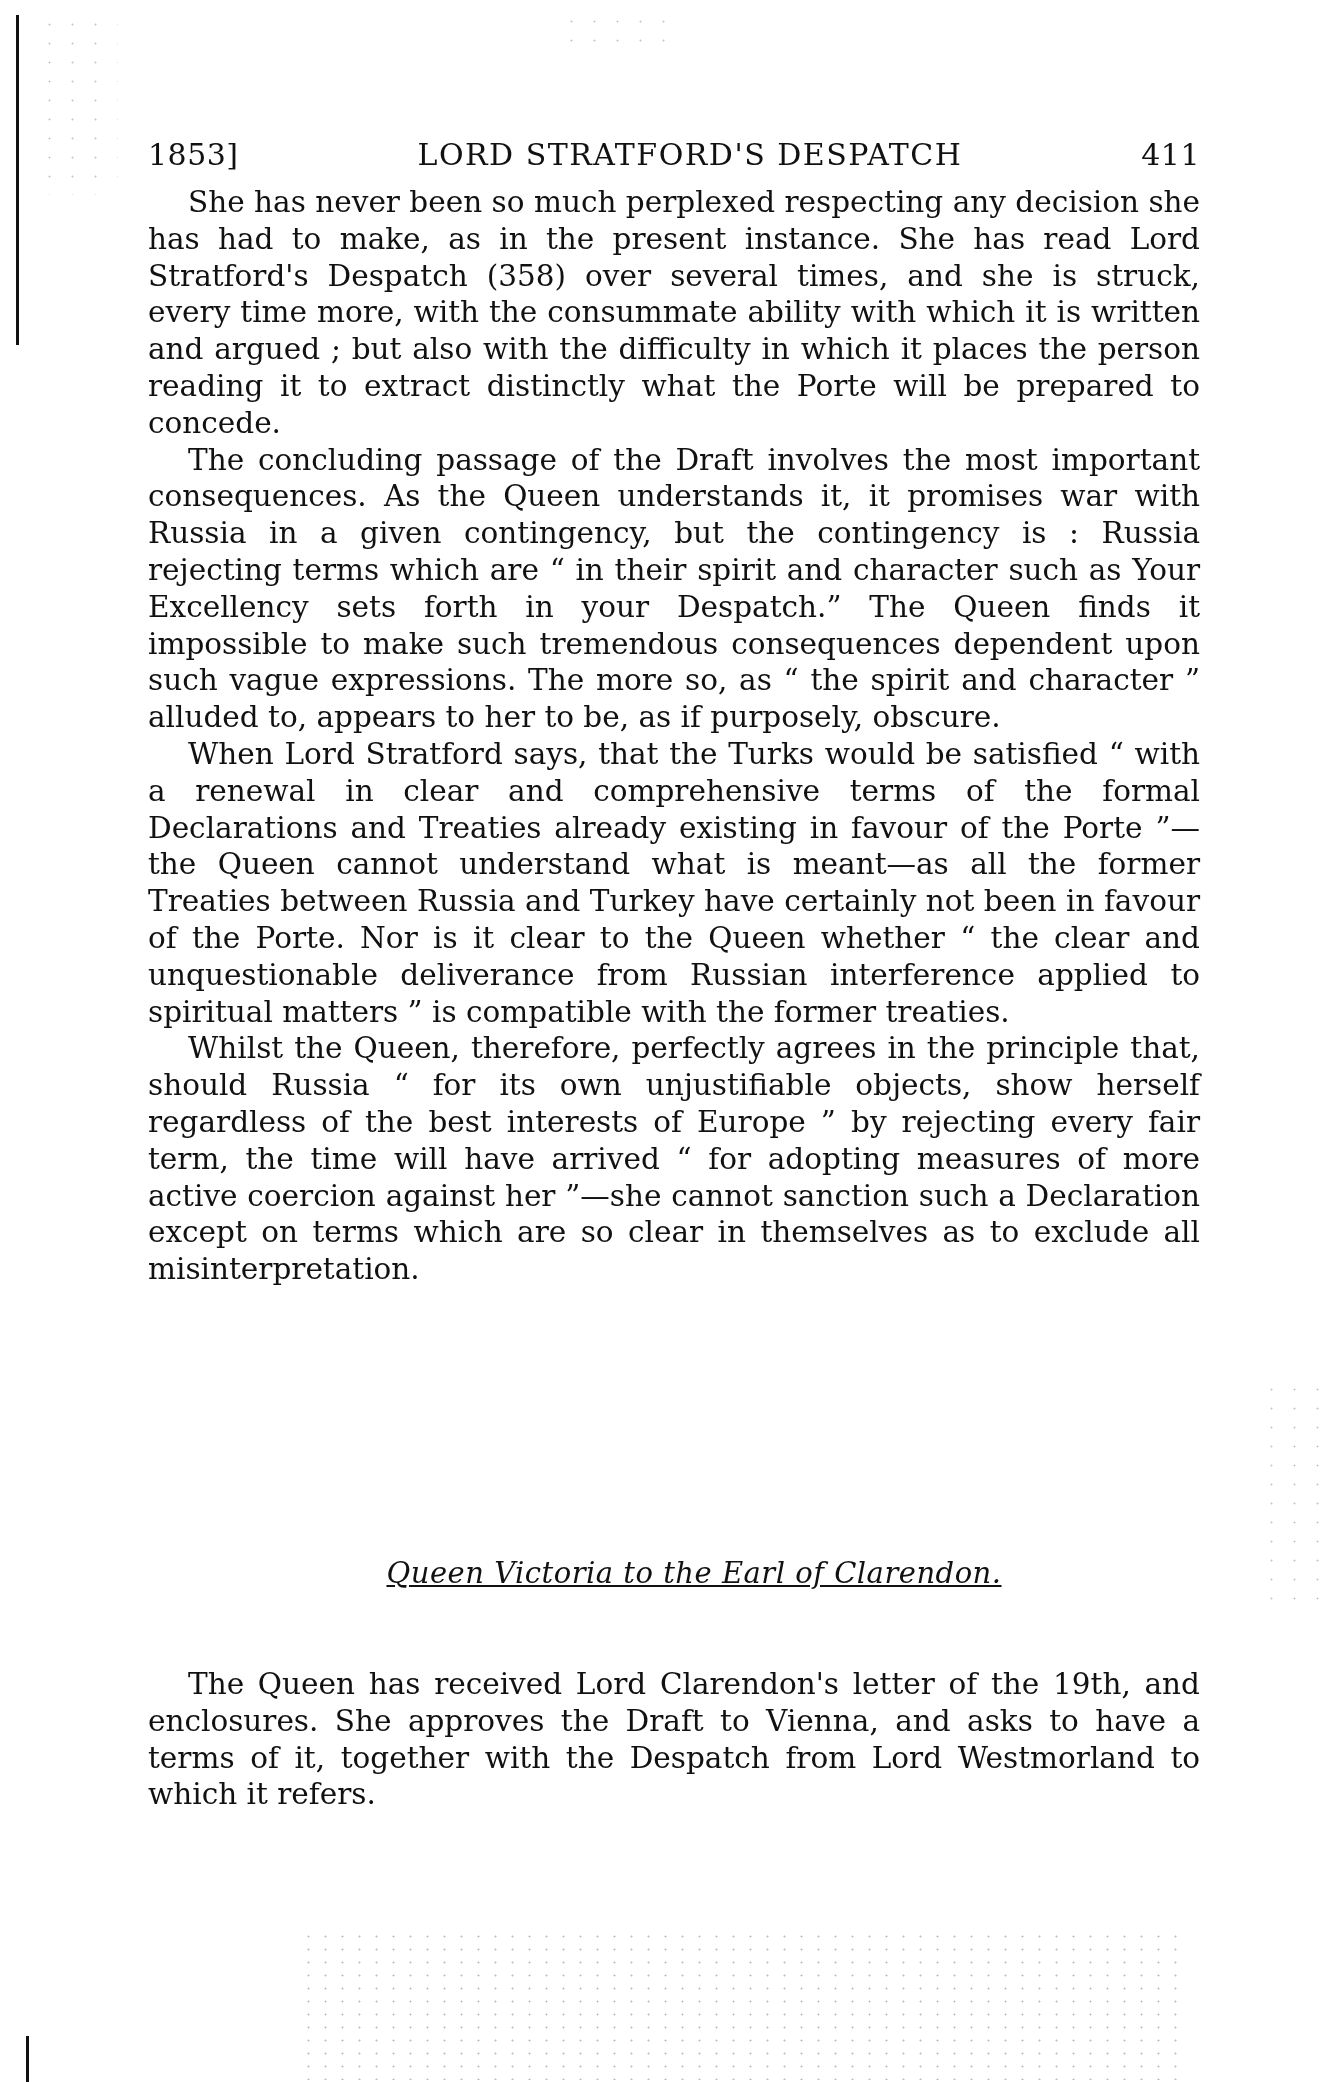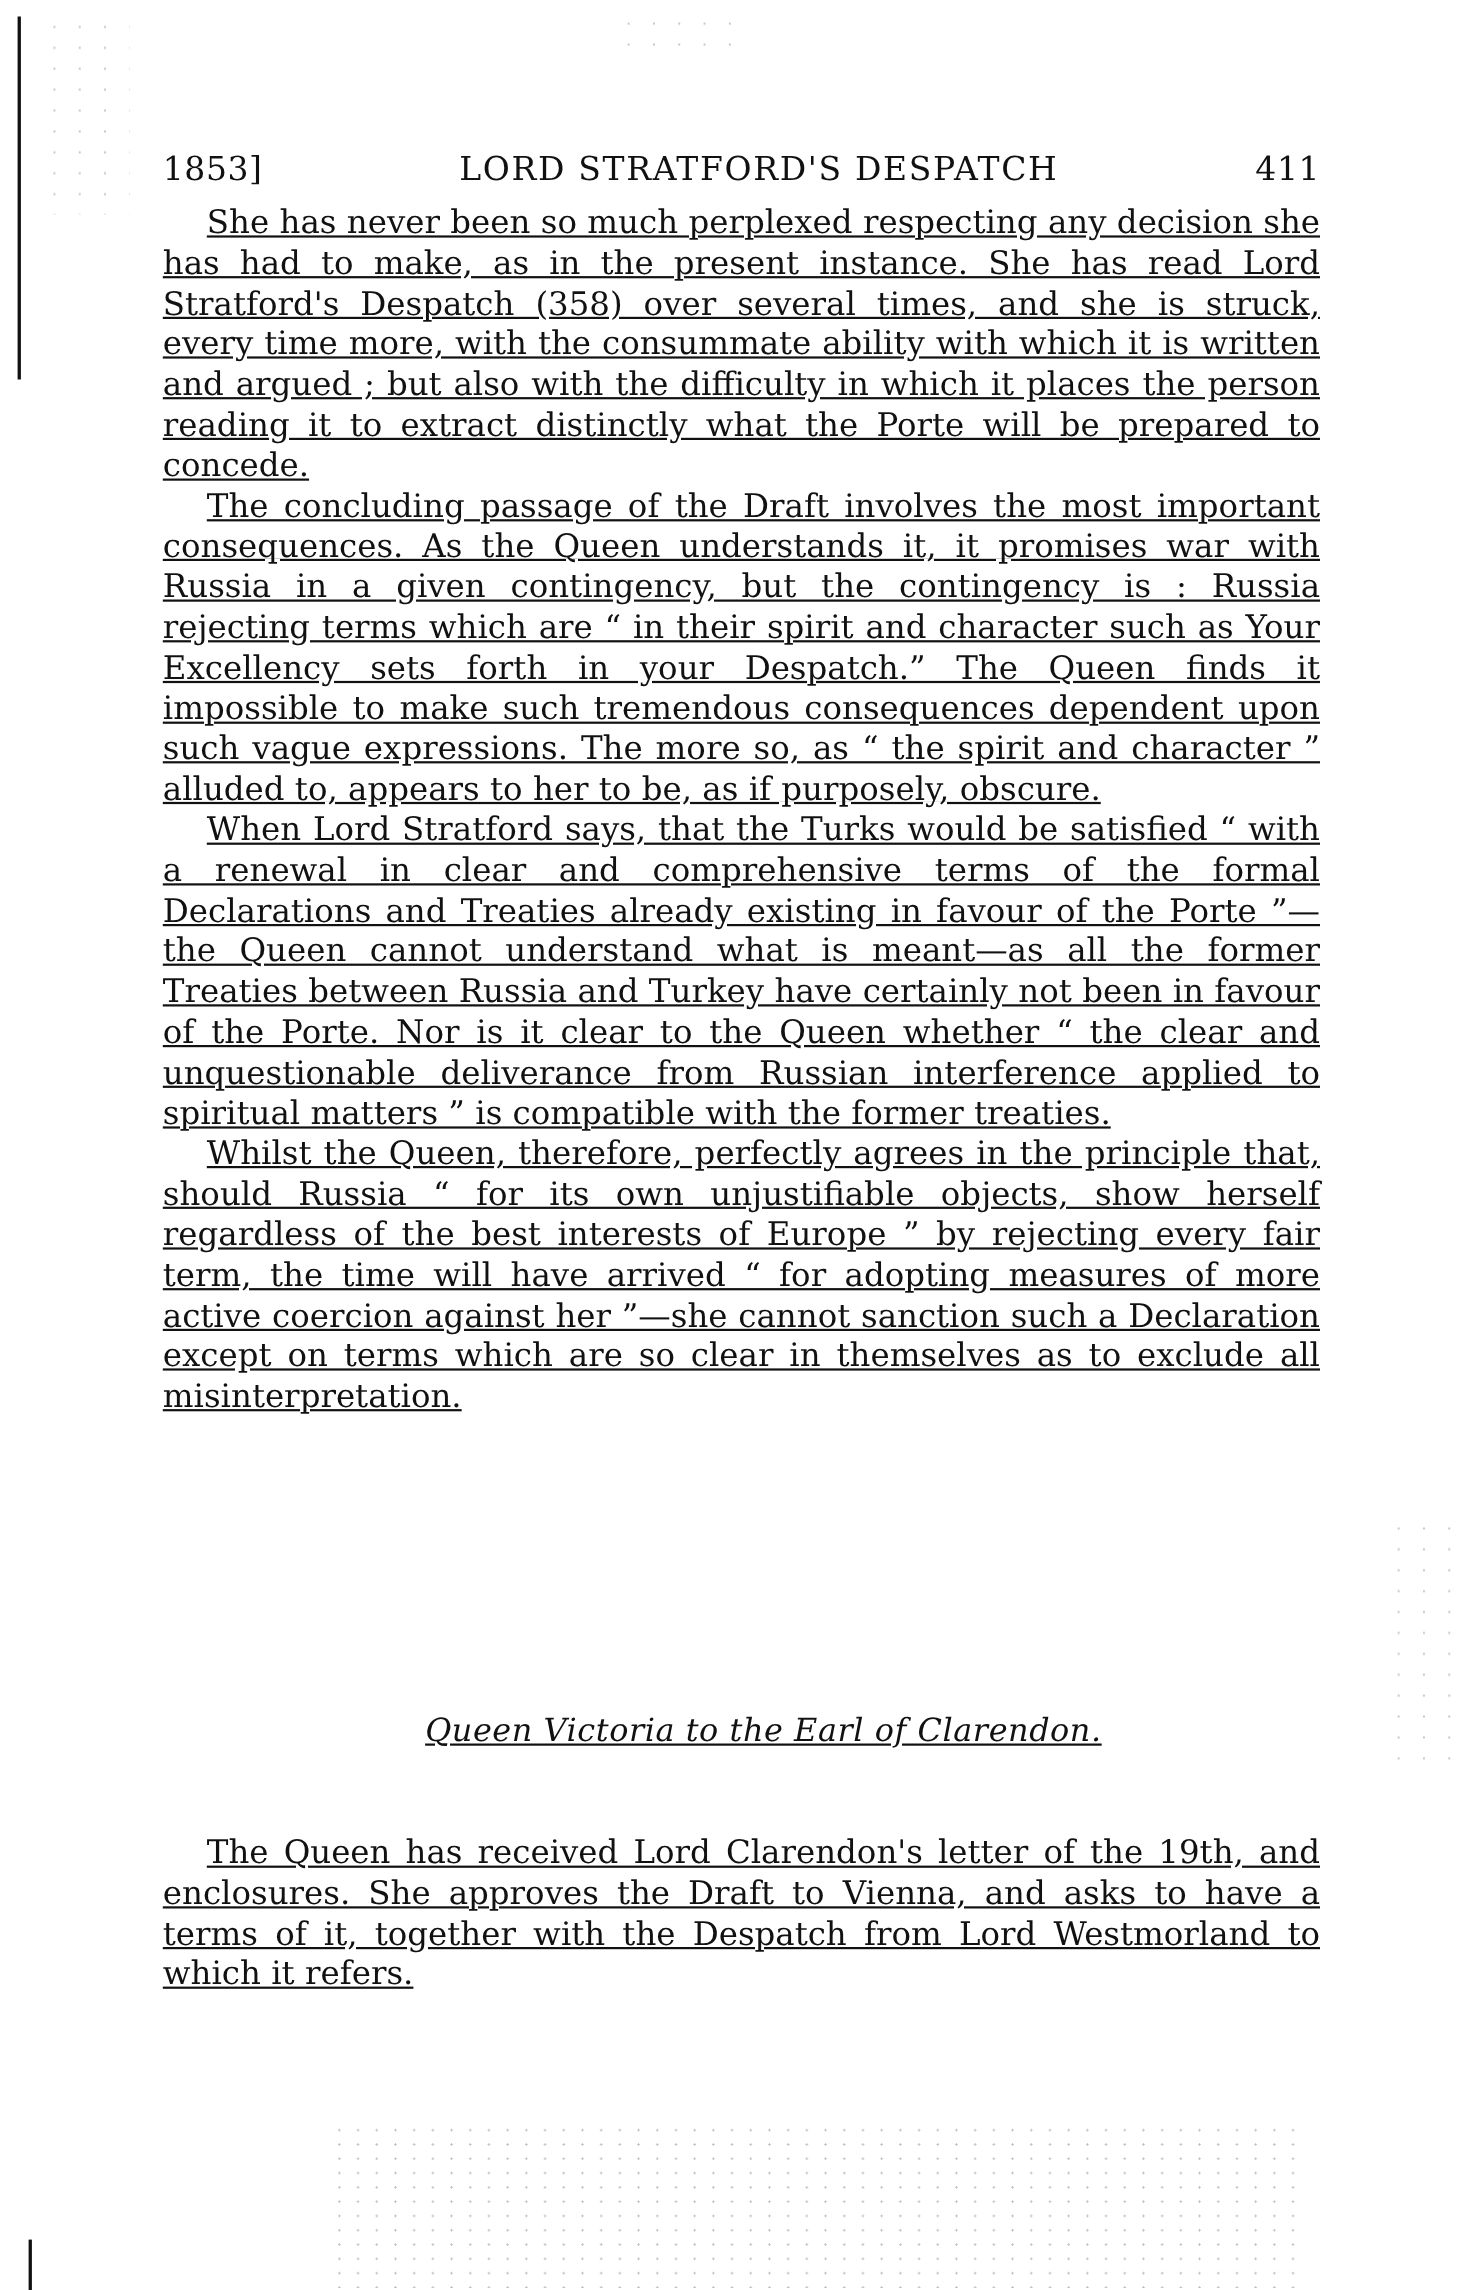--- a/index.html
+++ b/index.html
@@ -22,21 +22,21 @@
     font-family: "DejaVu Serif", serif; font-size: 30px; letter-spacing: 0.5px;
     display: flex; justify-content: space-between; align-items: baseline; margin-top: 15px;
   }
   .running-head .title { letter-spacing: 1.5px; }
 
   .text-block {
     position: absolute; left: 148px; width: 1052px;
     font-family: "DejaVu Serif", serif; font-size: 29.5px; line-height: 36.8px;
     text-align: justify; hyphens: none;
   }
-  .text-block p { margin: 0; text-indent: 40px; text-decoration: underline; }
+  .text-block p { margin: 0; text-indent: 40px; }
   .tb1 { top: 184px; }
   .tb2 { top: 1666px; }
 
   .letter-heading {
     position: absolute; left: 148px; width: 1052px; top: 1556px;
     font-family: "DejaVu Serif", serif; font-style: italic; font-size: 29px;
     text-align: center; letter-spacing: 0.5px; padding-left: 40px; box-sizing: border-box; text-decoration: underline;
   }
   .letter-date {
     position: absolute; left: 148px; width: 1040px; top: 1620px;

